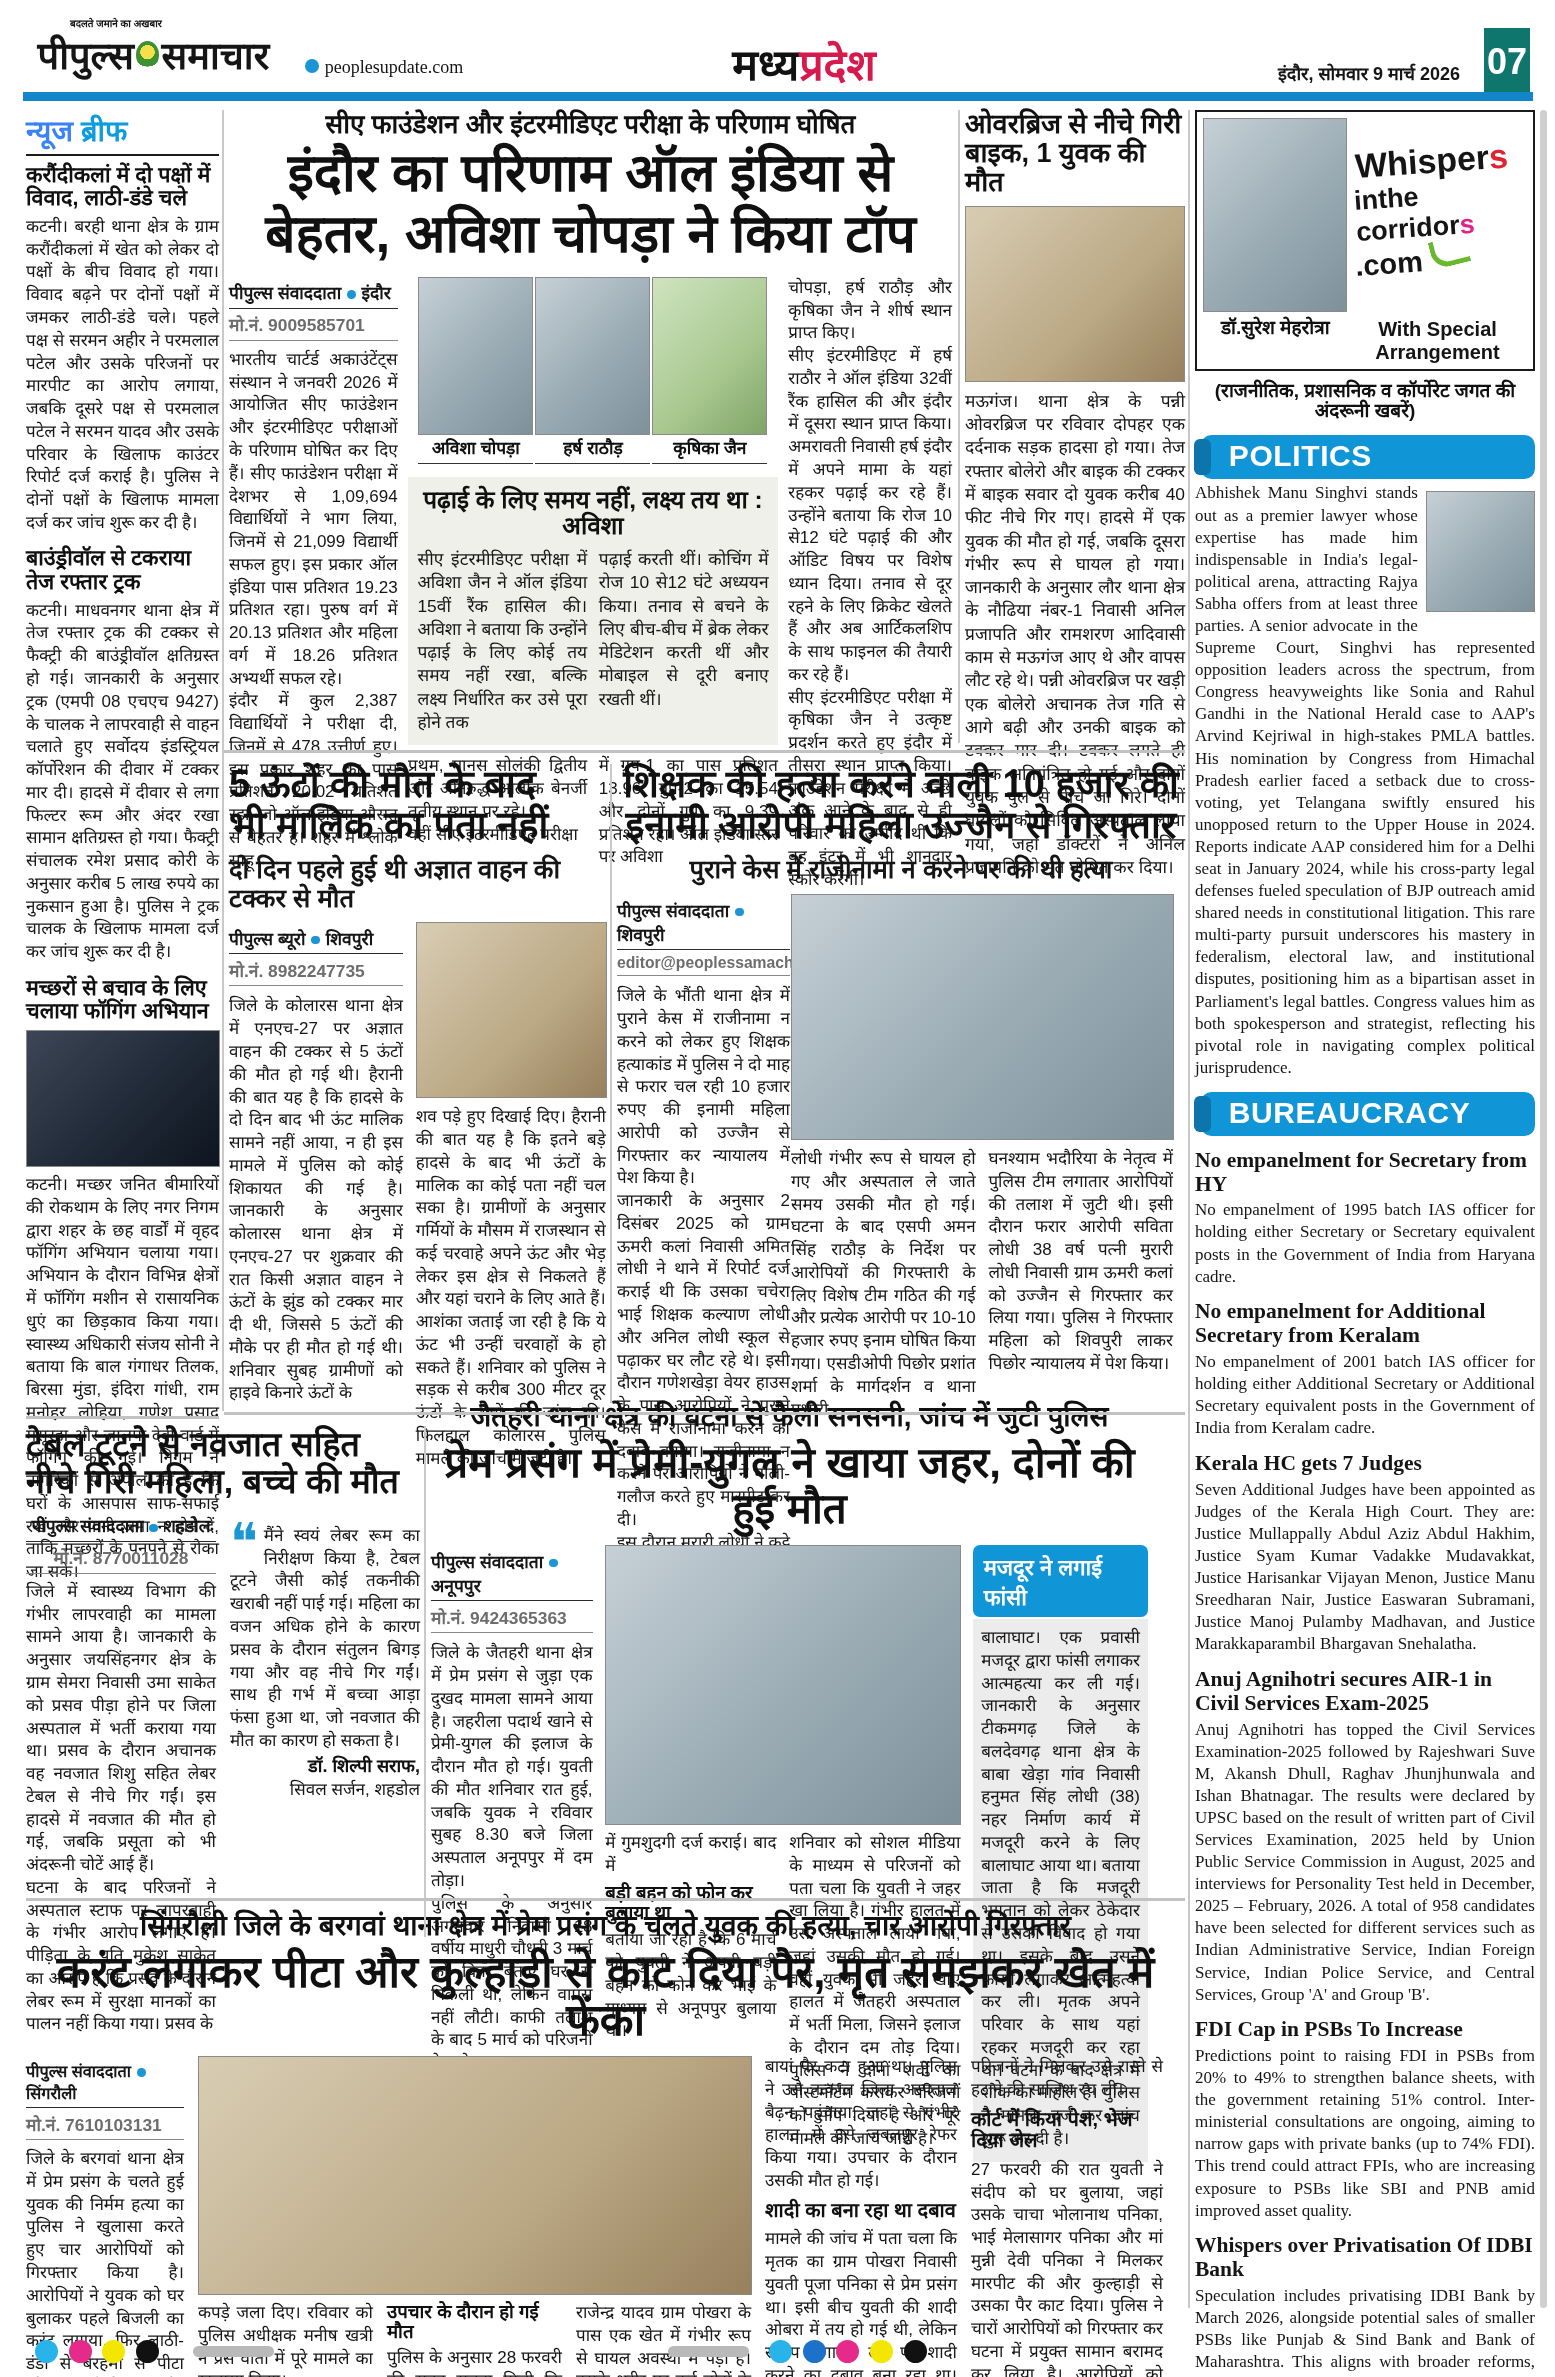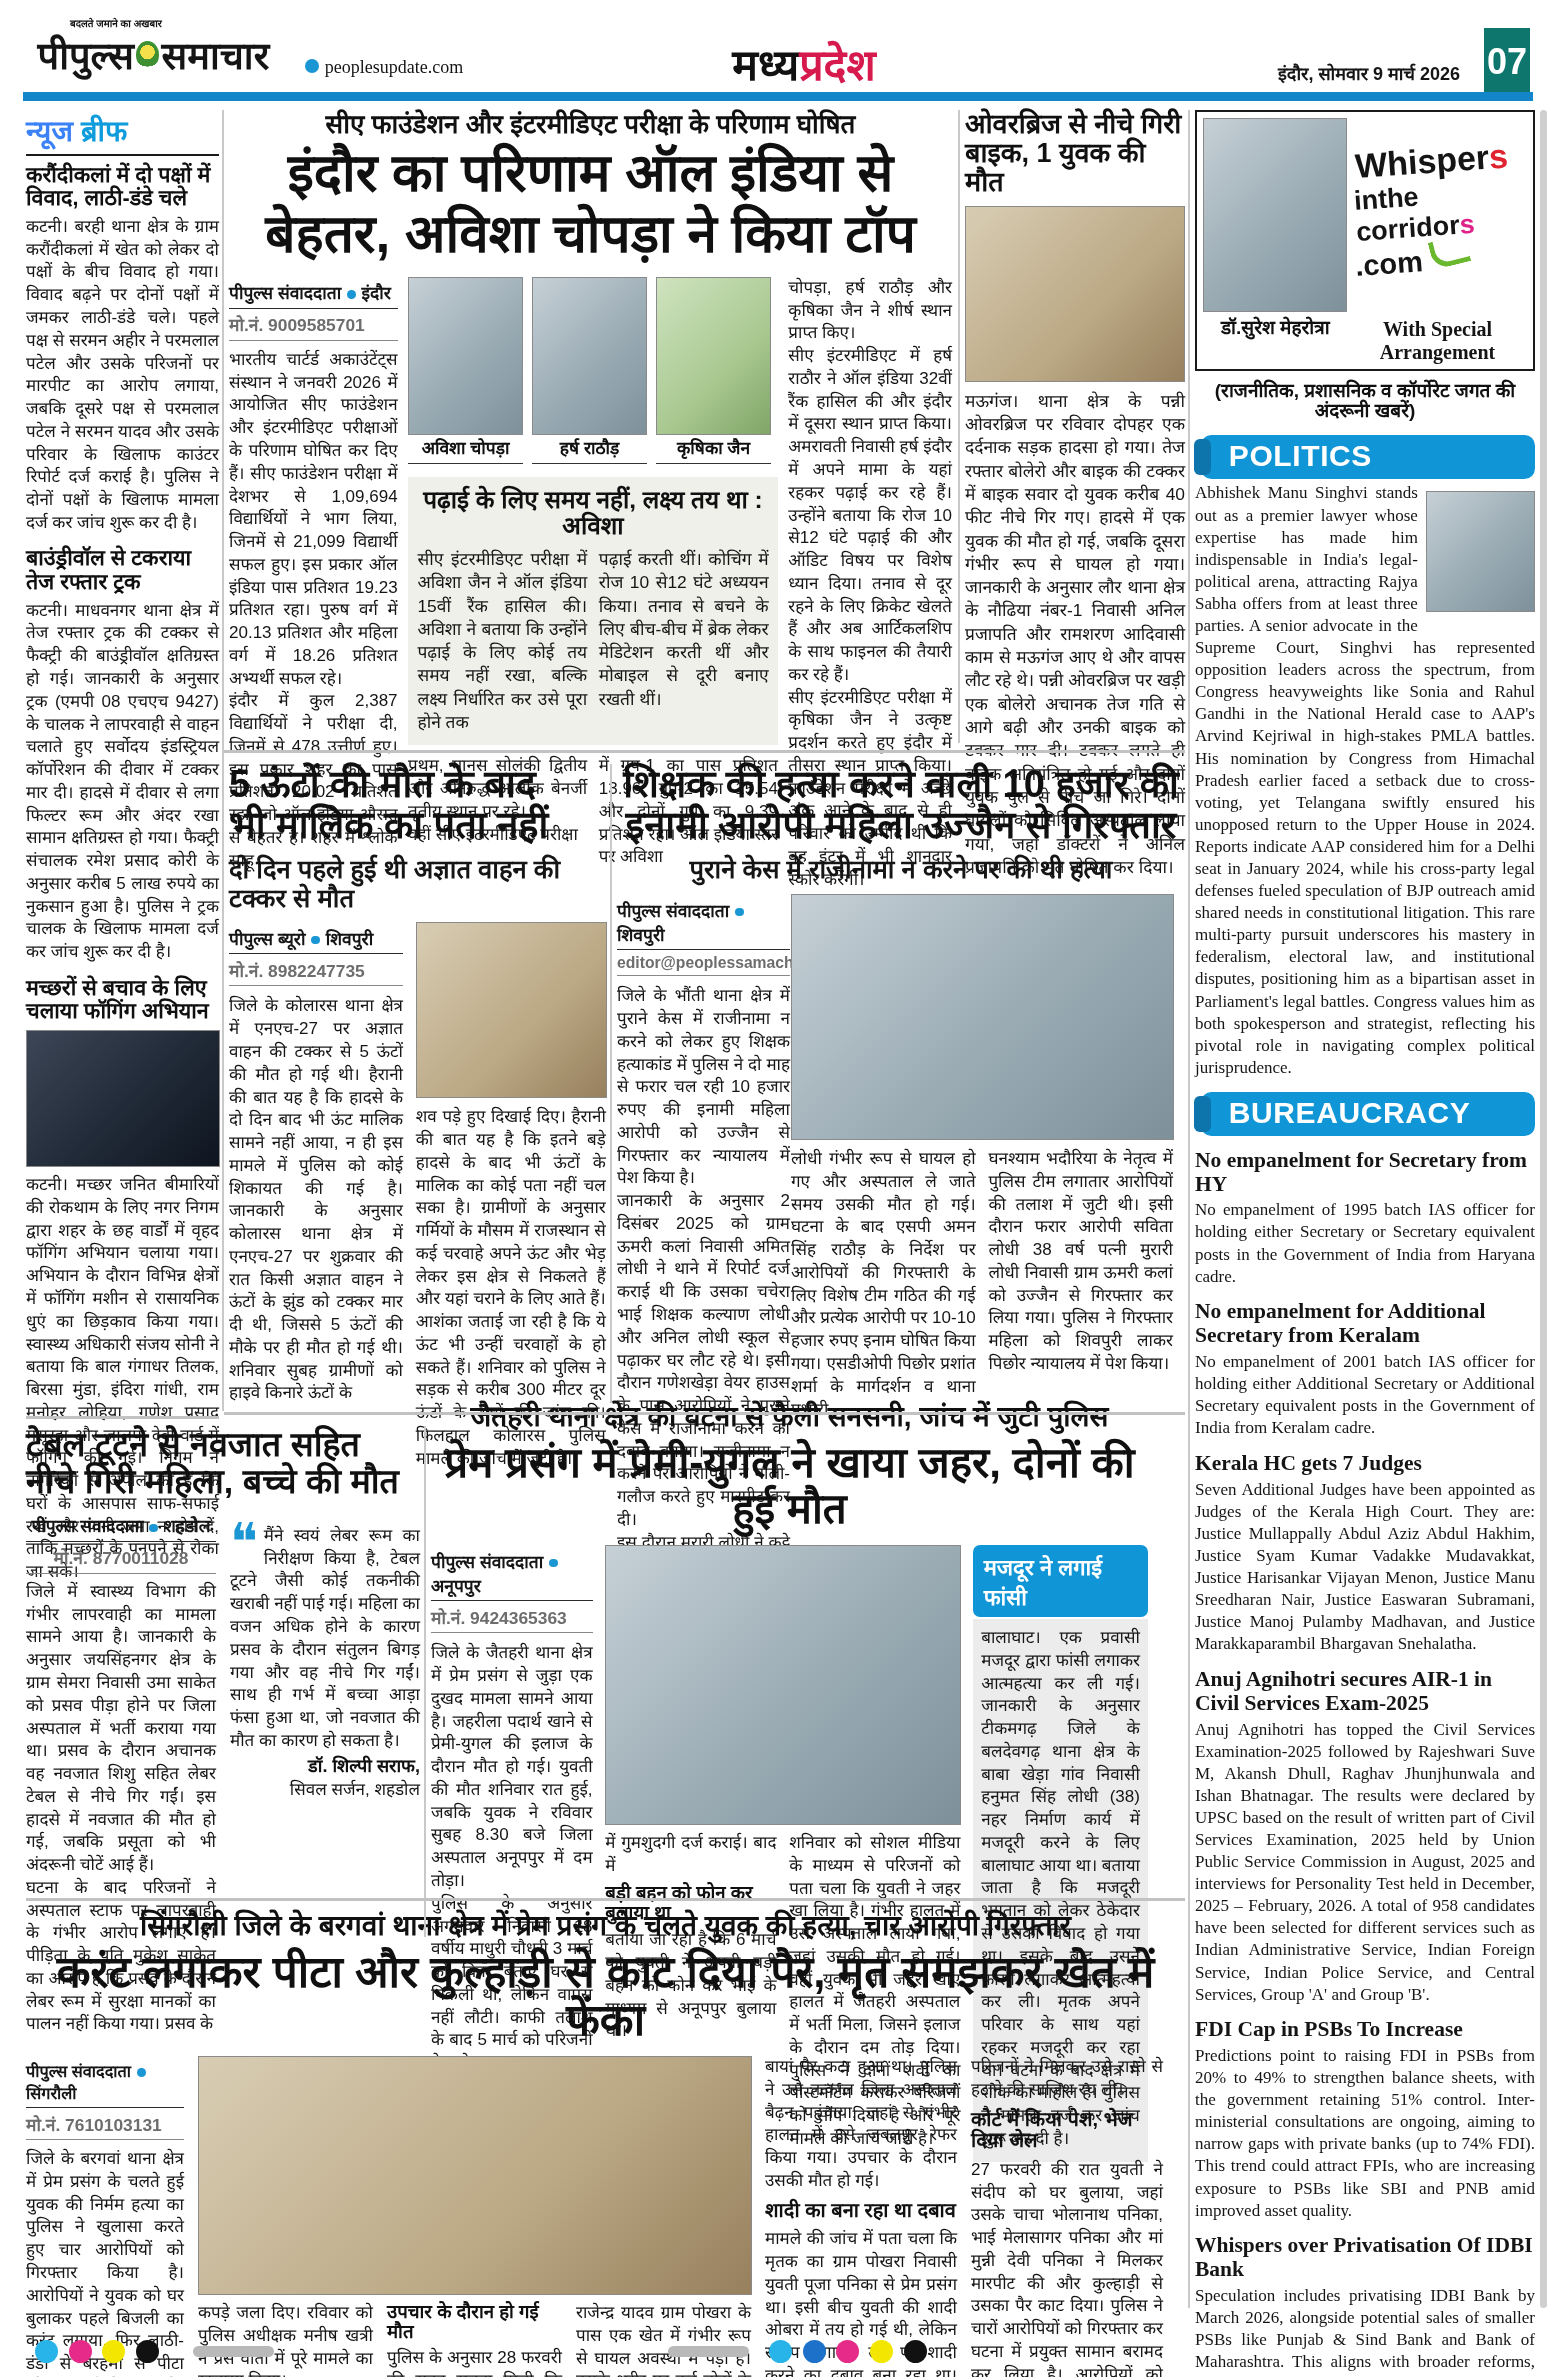--- a/index.html
+++ b/index.html
@@ -2,21 +2,21 @@
 <html style="font-size:9.3px"><head>
 <meta charset="utf-8">
 <style>
   html,body{margin:0;padding:0;background:#e8e8e8}
   #page{position:relative;width:1555px;height:2377px;background:#fff;
         font-family:"Liberation Sans",sans-serif;color:#151515;overflow:hidden}
   .abs{position:absolute}
   .just{text-align:justify}
   .pre{white-space:pre-line}
   .ctr{text-align:center}
-  .serif{font-family:Liberation Serif, serif}
+  .serif{font-family:Liberation Sans, sans-serif}
   .photo{background:linear-gradient(135deg,#c6d0d6 0%,#9aabb4 55%,#7e919b 100%);border:0.6px solid #8a8a8a}
   .photo.warm{background:linear-gradient(135deg,#d8cdb4 0%,#bba884 60%,#97805d 100%)}
   .photo.dark{background:linear-gradient(135deg,#3c4656 0%,#1e2734 60%,#0e1520 100%)}
   .photo.green{background:linear-gradient(135deg,#cfe3bf 0%,#a8c890 60%,#7fa468 100%)}
   .dot{display:inline-block;width:8.7px;height:8.7px;border-radius:50%;background:#1b96d4;margin:0 5.8px;vertical-align:middle}
   .byline{font-weight:bold;font-size:17.4px;padding:3.5px 0;border-bottom:1.7px solid #2a2a2a}
   .phone{font-weight:bold;font-size:17.4px;color:#6d6d6d;padding:3.5px 0;border-bottom:1.2px solid #888}
   .body-t{font-size:17px;line-height:1.34}
   .hhead{font-weight:bold;color:#101010;line-height:1.08}
   .subhead{font-weight:bold;line-height:1.1}
@@ -78,21 +78,21 @@
     <div style="display:flex;gap:10.5px;margin-top:15px">
       <div style="width:171px">
         <div class="byline">
           <span>पीपुल्स संवाददाता</span><span class="dot"></span><span>इंदौर</span>
         </div>
         <div class="phone">मो.नं. 9009585701</div>
         <div class="body-t just pre" style="margin-top:8.1px">भारतीय चार्टर्ड अकाउंटेंट्स संस्थान ने जनवरी 2026 में आयोजित सीए फाउंडेशन और इंटरमीडिएट परीक्षाओं के परिणाम घोषित कर दिए हैं। सीए फाउंडेशन परीक्षा में देशभर से 1,09,694 विद्यार्थियों ने भाग लिया, जिनमें से 21,099 विद्यार्थी सफल हुए। इस प्रकार ऑल इंडिया पास प्रतिशत 19.23 प्रतिशत रहा। पुरुष वर्ग में 20.13 प्रतिशत और महिला वर्ग में 18.26 प्रतिशत अभ्यर्थी सफल रहे।
 इंदौर में कुल 2,387 विद्यार्थियों ने परीक्षा दी, जिनमें से 478 उत्तीर्ण हुए। इस प्रकार शहर का पास प्रतिशत 20.02 प्रतिशत रहा, जो ऑल इंडिया औसत से बेहतर है। शहर में श्लोक साहू</div>
       </div>
       <div style="width:375px">
-        <div style="display:flex;gap:9px;justify-content:flex-start">
+        <div style="display:flex;gap:2px;justify-content:center">
           <div>
             <div class="photo" style="width:113px;height:156px"></div>
             <div class="ctr hhead" style="font-size:17.4px;border-bottom:1.7px solid #333;padding:4.6px 0">अविशा चोपड़ा</div>
           </div>
           <div>
             <div class="photo" style="width:113px;height:156px"></div>
             <div class="ctr hhead" style="font-size:17.4px;border-bottom:1.7px solid #333;padding:4.6px 0">हर्ष राठौड़</div>
           </div>
           <div>
             <div class="photo green" style="width:113px;height:156px"></div>

